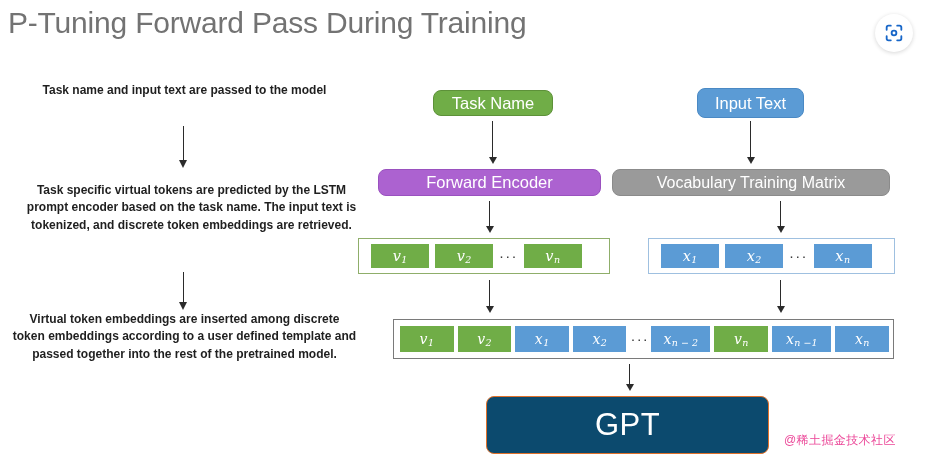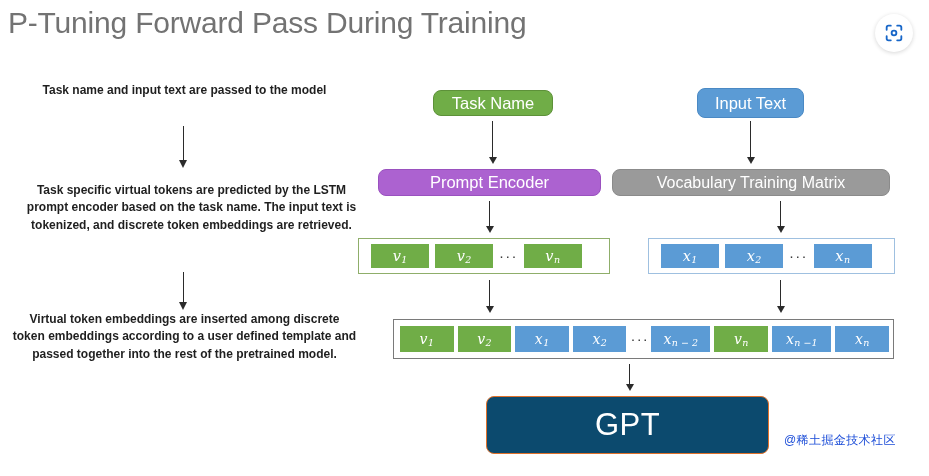--- a/index.html
+++ b/index.html
@@ -246,21 +246,21 @@
   #arrow-combined-gpt { left: 624px; top: 364px; height: 30px; }
   #arrow-combined-gpt .shaft { height: 22px; }
   #arrow-combined-gpt .head  { top: 20px; }
 
   
   #watermark {
     position: absolute;
     left: 784px;
     top: 432px;
     font-size: 12px;
-    color: #1d4ed8;
+    color: #ec4899;
     letter-spacing: 0.4px;
     white-space: nowrap;
   }
 </style>
 </head>
 <body>
 
 <div class="canvas">
 
   <div id="page-title">P-Tuning Forward Pass During Training</div>
@@ -299,21 +299,21 @@
 
   <div class="darrow" id="arrow-taskname-encoder">
     <div class="shaft"></div>
       <div class="head"></div>
   </div>
   <div class="darrow" id="arrow-inputtext-vocab">
     <div class="shaft"></div>
       <div class="head"></div>
   </div>
 
-  <div class="block" id="prompt-encoder-block">Prompt Encoder</div>
+  <div class="block" id="prompt-encoder-block">Forward Encoder</div>
 
   <div class="block" id="vocab-matrix-block">Vocabulary Training Matrix</div>
 
   <div class="darrow" id="arrow-encoder-vtokens">
     <div class="shaft"></div>
       <div class="head"></div>
   </div>
   <div class="darrow" id="arrow-vocab-xtokens">
     <div class="shaft"></div>
       <div class="head"></div>

